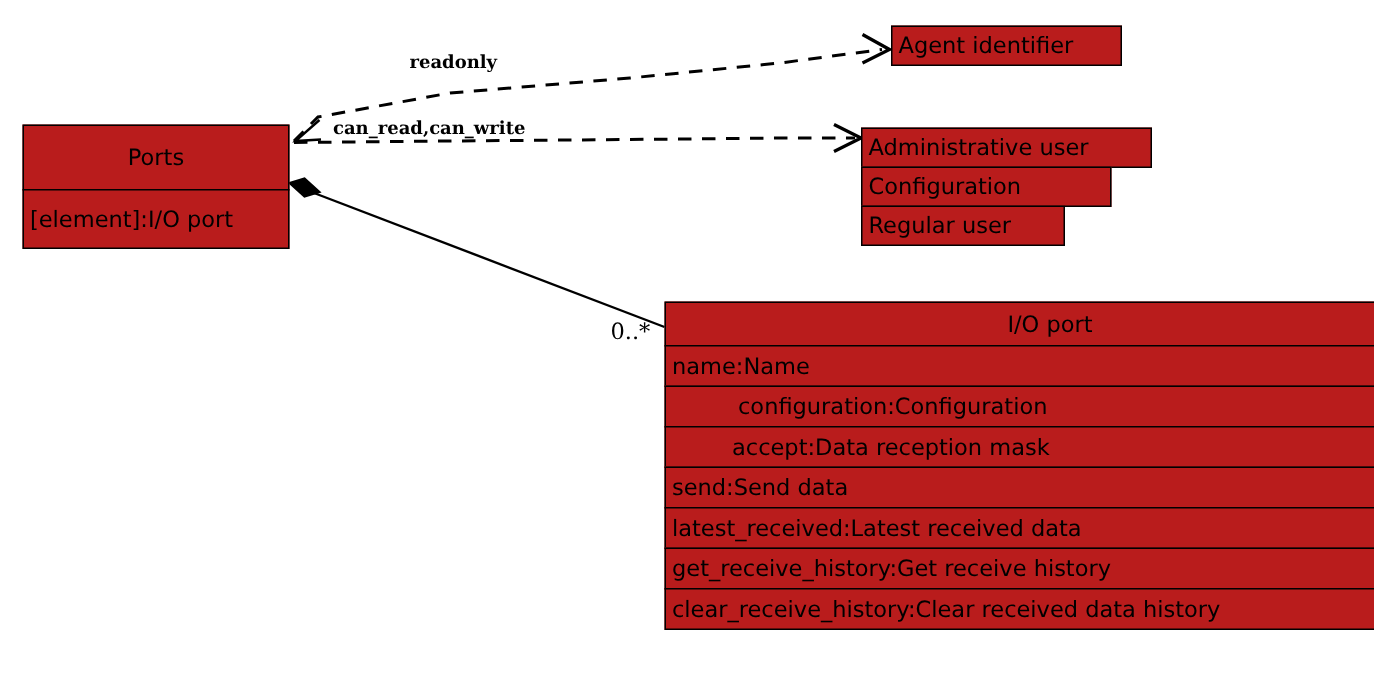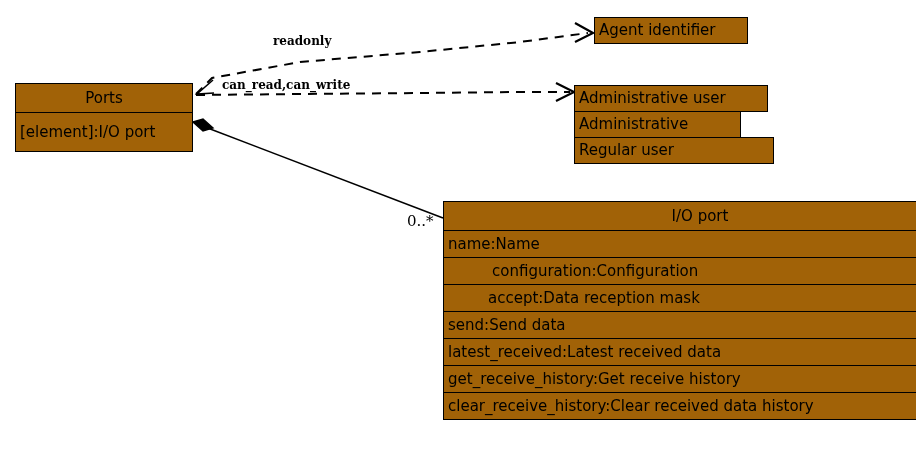--- a/index.html
+++ b/index.html
@@ -23,21 +23,21 @@
     height: 465px;
     pointer-events: none;
   }
   .uml-box {
     position: absolute;
     box-sizing: border-box;
   }
   .uml-row {
     box-sizing: border-box;
     border: 1px solid #000000;
-    background: #a16207;
+    background: #b91c1c;
     font-family: "DejaVu Sans", sans-serif;
     font-size: 15px;
     line-height: 1;
     color: #000000;
     display: flex;
     align-items: center;
     white-space: nowrap;
     overflow: hidden;
   }
   .uml-row.header {
@@ -90,32 +90,32 @@
     </g>
 
     <g>
       <path d="M 205 127 L 443 218" fill="none" stroke="#000000" stroke-width="1.6"></path>
 
       <path d="M 193 122 L 203 119 L 213 128 L 203 131 Z" fill="#000000" stroke="#000000" stroke-width="1.4"></path>
     </g>
   </svg>
 
   <div class="uml-box" style="left:15px; top:83px; width:178px;">
-    <div class="uml-row header" style="height:30px;">Ports</div>
+    <div class="uml-row header" style="height:44px;">Ports</div>
     <div class="uml-row attr" style="height:40px;">[element]:I/O port</div>
   </div>
 
   <div class="uml-box" style="left:594px; top:17px; width:154px;">
     <div class="uml-row header" style="height:27px; justify-content:flex-start; padding-left:4px;">Agent identifier</div>
   </div>
 
   <div class="uml-box" style="left:574px; top:85px; width:194px;">
     <div class="uml-row header" style="height:27px; justify-content:flex-start; padding-left:4px;">Administrative user</div>
-    <div class="uml-row attr" style="height:27px; width:167px;">Administrative</div>
-    <div class="uml-row attr" style="height:27px; width:200px;">Regular user</div>
+    <div class="uml-row attr" style="height:27px; width:167px;">Configuration</div>
+    <div class="uml-row attr" style="height:27px; width:136px;">Regular user</div>
   </div>
 
   <div class="uml-box" style="left:443px; top:201px; width:514px;">
     <div class="uml-row header" style="height:30px;">I/O port</div>
     <div class="uml-row attr" style="height:28px;">name:Name</div>
     <div class="uml-row attr" style="height:28px;padding-left:48px;">configuration:Configuration</div>
     <div class="uml-row attr" style="height:28px;padding-left:44px;">accept:Data reception mask</div>
     <div class="uml-row attr" style="height:28px;">send:Send data</div>
     <div class="uml-row attr" style="height:28px;">latest_received:Latest received data</div>
     <div class="uml-row attr" style="height:28px;">get_receive_history:Get receive history</div>

